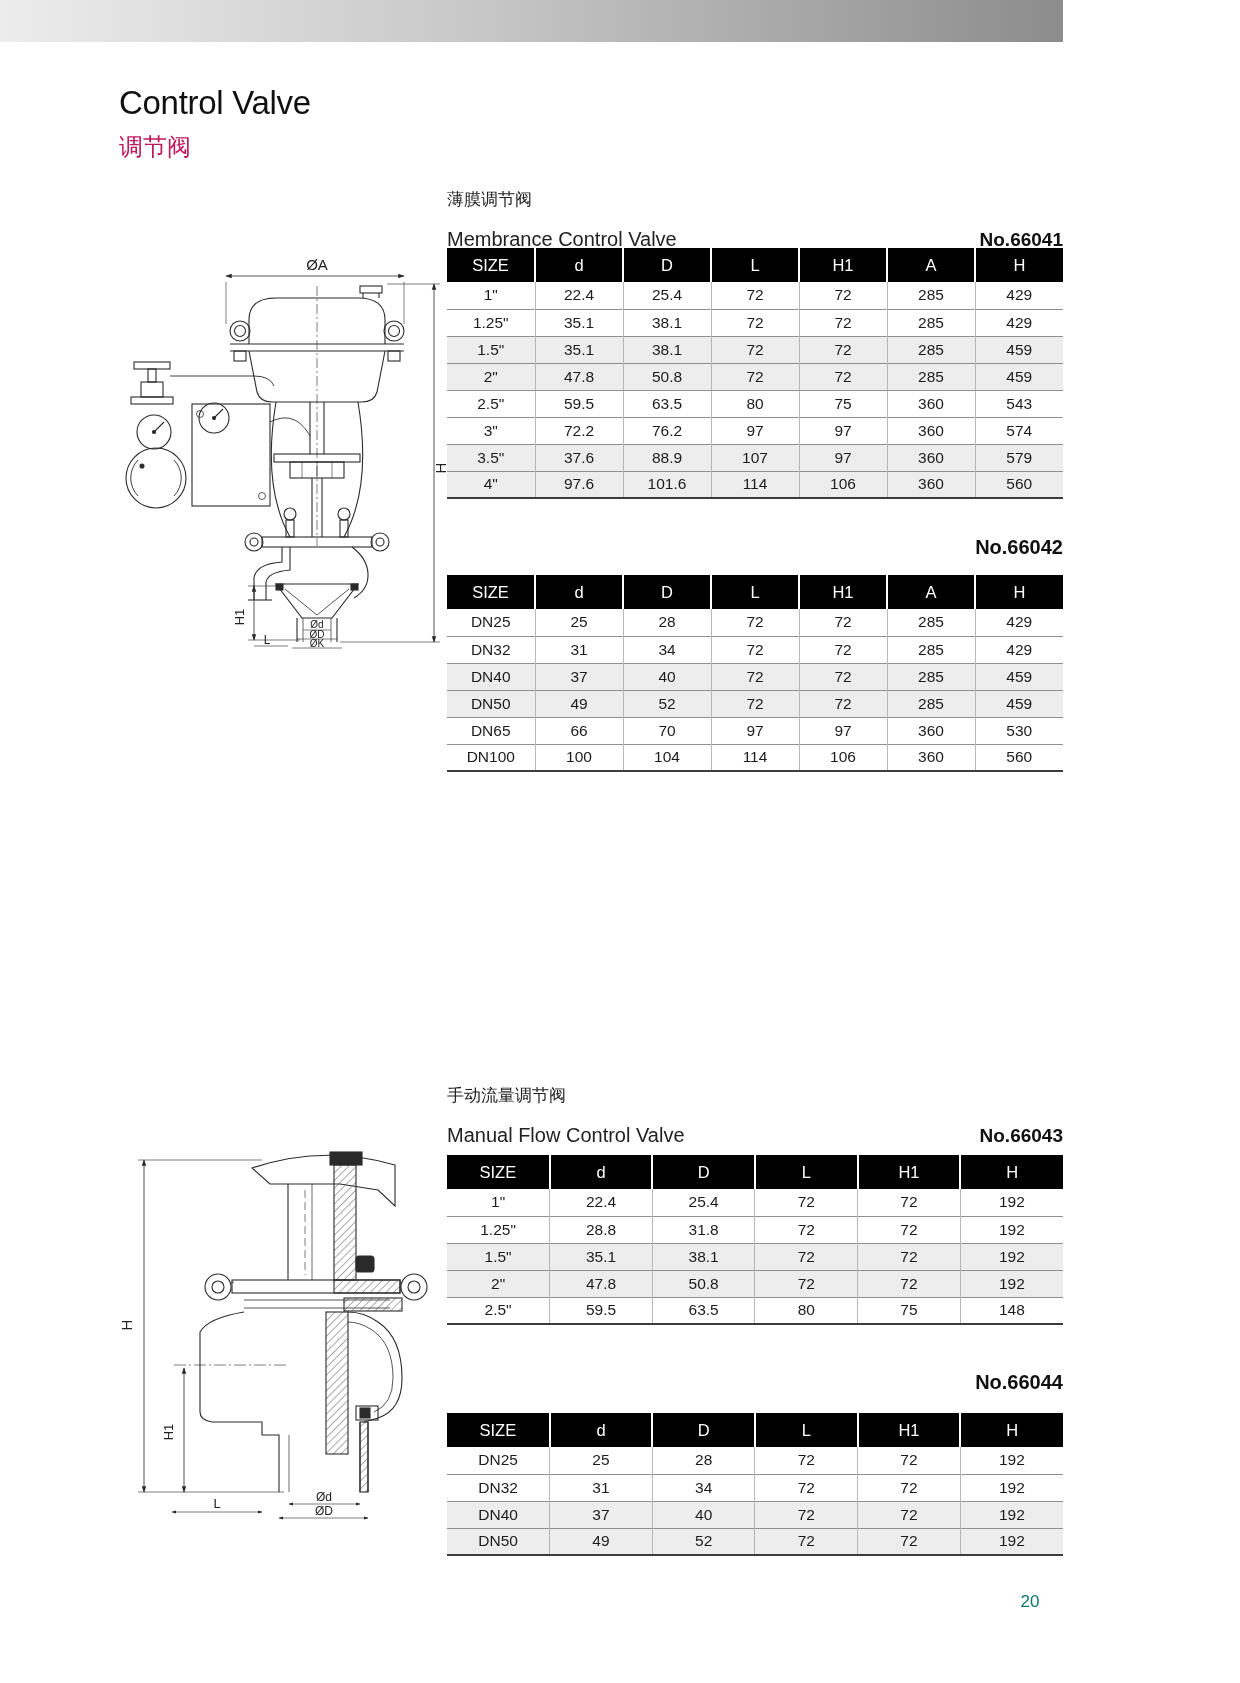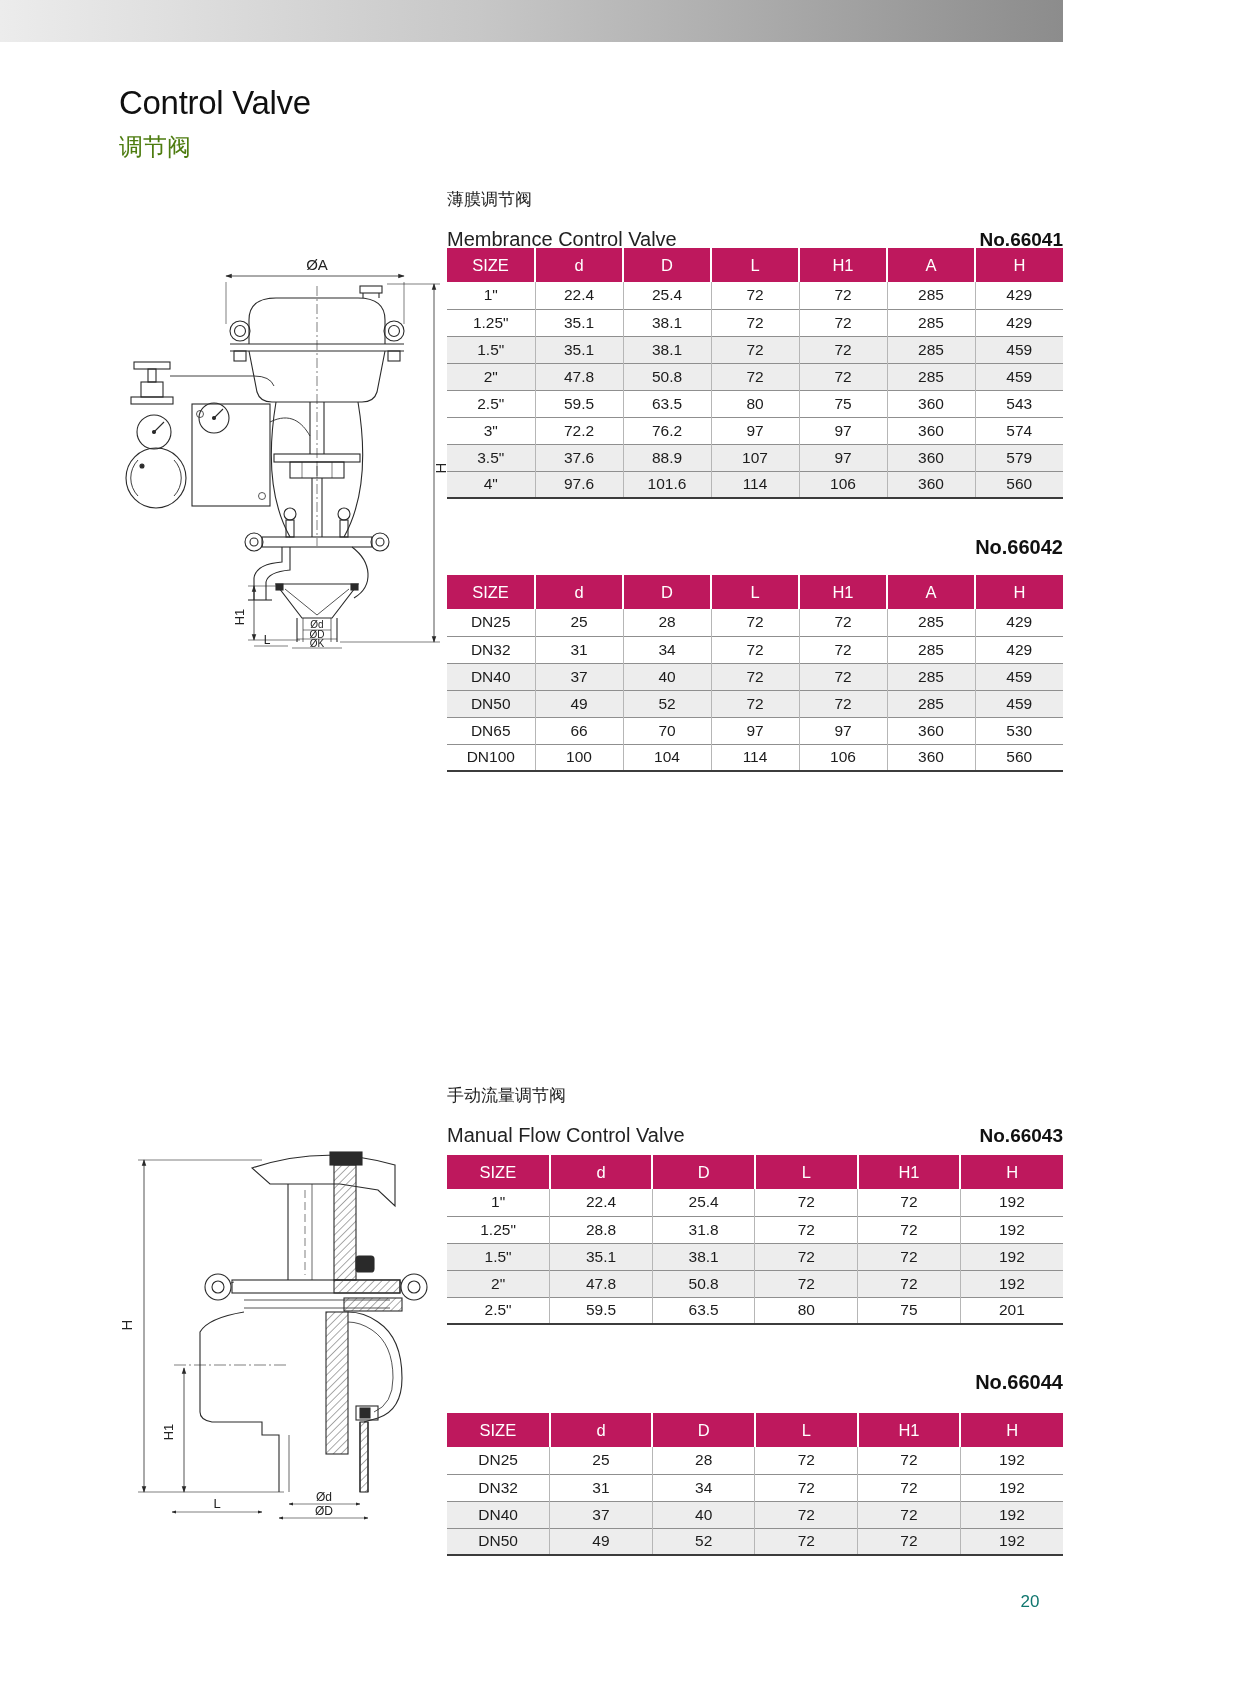--- a/index.html
+++ b/index.html
@@ -5,32 +5,32 @@
   * { margin:0; padding:0; box-sizing:border-box; }
   html,body { background:#ffffff; }
   body { font-family:"Liberation Sans","DejaVu Sans",sans-serif; color:#1a1a1a; }
   .page { position:relative; width:1240px; height:1683px; background:#fff; overflow:hidden; }
 
   .topbar { position:absolute; left:0; top:0; width:1063px; height:42px;
             background:linear-gradient(90deg,#ececec 0%,#c7c7c7 45%,#8c8c8c 100%); }
 
   .title-block { position:absolute; left:119px; top:84px; }
   .title-en { font-size:33px; font-weight:400; color:#101010; letter-spacing:-0.3px; }
-  .title-zh { font-size:24px; margin-top:9px; color:#4d7c0f; }
+  .title-zh { font-size:24px; margin-top:9px; color:#be185d; }
 
   .sec { position:absolute; left:447px; width:616px; }
   .sec-zh { font-size:17px; color:#222; }
   .sec-row { display:flex; justify-content:space-between; align-items:flex-end; margin-top:17px; }
   .sec-en { font-size:20px; color:#222; }
   .model { font-size:19px; font-weight:700; color:#111;padding-left:41px; }
   .model-abs { position:absolute; left:447px; width:616px; text-align:right;
                font-size:20px; font-weight:700; color:#111; }
 
   table.spec { position:absolute; left:447px; width:616px; border-collapse:collapse; table-layout:fixed; }
-  .spec th { background:#be185d; color:#fff; font-weight:400; font-size:16.5px; height:34px; }
+  .spec th { background:#000000; color:#fff; font-weight:400; font-size:16.5px; height:34px; }
   .spec th + th { border-left:2px solid #fff; }
   .spec td { text-align:center; font-size:15.5px; height:27px; border-top:1px solid #8f8f8f; color:#1c1c1c; }
   .spec td + td { border-left:1px solid #b6b6b6; }
   .spec tbody tr:first-child td { border-top:none; }
   .spec tbody { border-bottom:2px solid #3c3c3c; }
   .spec tbody tr:nth-child(4n+3), .spec tbody tr:nth-child(4n+4) { background:#ededed; }
 
   .diagram { position:absolute; }
   .d1 { left:104px; top:246px; width:345px; height:405px; }
   .d2 { left:112px; top:1060px; width:345px; height:470px; }
@@ -445,21 +445,21 @@
           <td>72</td>
           <td>72</td>
           <td>192</td>
         </tr>
         <tr>
           <td>2.5"</td>
           <td>59.5</td>
           <td>63.5</td>
           <td>80</td>
           <td>75</td>
-          <td>201</td>
+          <td>148</td>
         </tr>
       </tbody>
     </table>
 
   <div class="model-abs" style="top:1371px">No.66044</div>
 
   <table class="spec" style="top:1413px">
       <thead>
         <tr>
           <th>SIZE</th>

